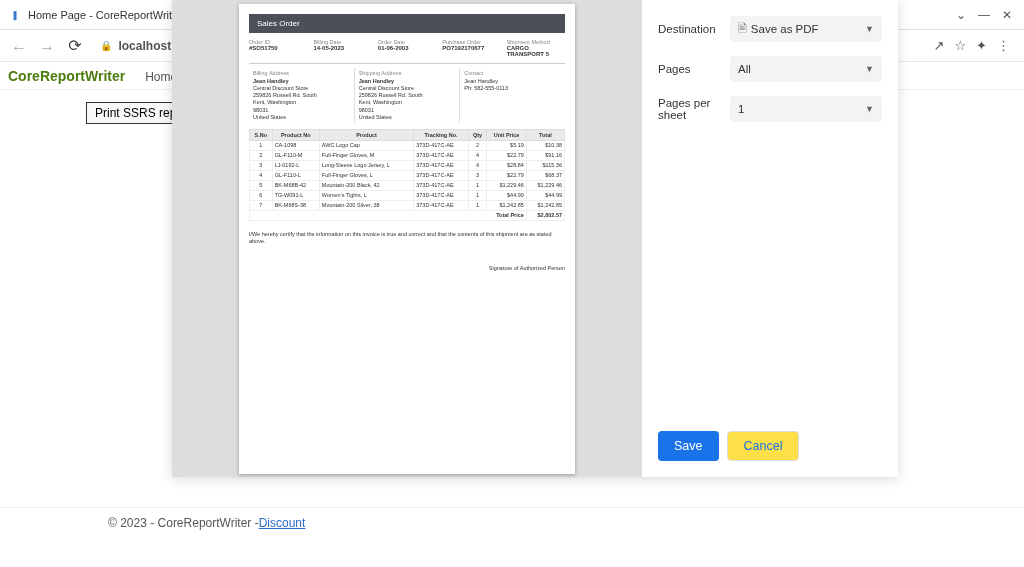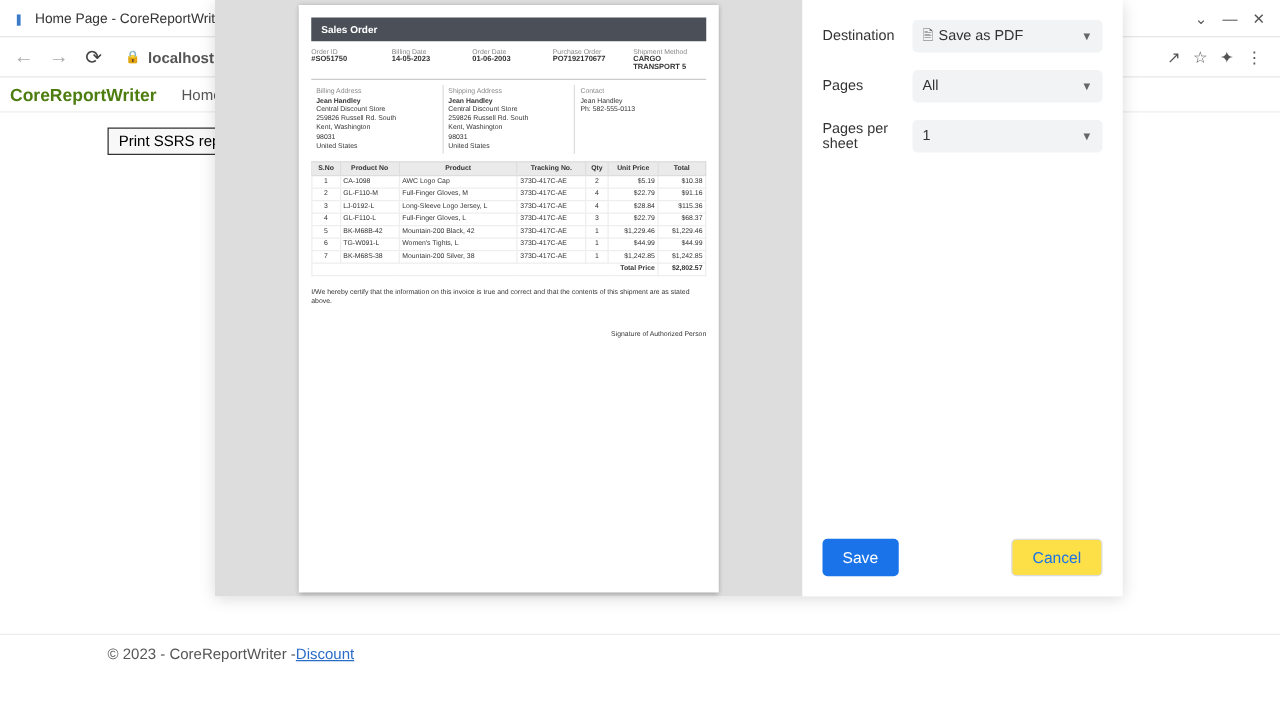--- a/index.html
+++ b/index.html
@@ -20,28 +20,28 @@
 .lock-ic { font-size: 10px; color: #666; }
 .ext-icons { display:flex; gap:10px; padding: 0 6px; color:#555; font-size:13px; }
 
 
 .page { height: calc(567px - 62px - 30px); position: relative; }
 .app-header { height: 28px; display: flex; align-items: center; padding: 0 8px; border-bottom: 1px solid #eee; gap: 20px; }
 .app-title { font-size: 14px; font-weight: 600; color: #4d7c0f; }
 .app-nav a { font-size: 12px; color: #555; text-decoration: none; }
 .print-btn { margin: 12px 0 0 86px; border: 1px solid #333; padding: 3px 8px; font-size: 12px; background: #f8f8f8; display:inline-block;}
 
-.footer { position: absolute; bottom: 0; left: 0; right: 0; height: 30px; display: flex; align-items: center; padding-left: 86px; font-size: 12px; color: #555; border-top: 1px solid #eee; }
+.footer { position: absolute; bottom: 0; left: 0; right: 0; height: 30px; display: flex; align-items: center; padding-left: 108px; font-size: 12px; color: #555; border-top: 1px solid #eee; }
 .footer a { color: #2a6cc8; }
 
 
 .print-overlay { position: absolute; top: 0; left: 172px; right: 126px; height: 477px; display: flex; box-shadow: 0 2px 12px rgba(0,0,0,.15); background:#fff; }
 .print-preview { flex: 1; background: #ddd; display: flex; justify-content: center; padding: 4px 0; }
 .page-sheet { width: 336px; height: 470px; background: #fff; box-shadow: 0 1px 4px rgba(0,0,0,.3); padding: 10px; font-size: 6px; color: #333; }
-.so-header { background: #4a4f58; color: #fff; padding: 5px 8px; font-size: 8px; font-weight: 700; }
+.so-header { background: #4a4f58; color: #fff; padding: 5px 8px; font-size: 8px; font-weight: 400; }
 .so-row { display: flex; margin-top: 6px; gap: 6px; }
 .so-field { flex: 1; }
 .so-label { font-size: 5.5px; color: #888; }
 .so-val { font-size: 6px; font-weight: 700; }
 .addr-row { display: flex; margin-top: 6px; border-top: 1px solid #ccc; padding-top: 4px; }
 .addr-col { flex: 1; border-right: 1px solid #ddd; padding: 2px 4px; }
 .addr-col:last-child { border:none;}
 .addr-col h6 { font-size: 5.5px; color:#888; font-weight:normal; margin-bottom:2px; }
 .addr-col div { font-size: 5.5px; line-height:1.3; }
 .addr-col .nm { font-weight:700;}
@@ -57,21 +57,21 @@
 .print-panel { width: 256px; background: #fff; padding: 16px; display: flex; flex-direction: column; font-size: 12px; color: #333; }
 .panel-hdr { display: flex; justify-content: space-between; align-items: center; margin-bottom: 18px; }
 .panel-hdr h3 { font-size: 15px; font-weight: 400; }
 .panel-hdr span { font-size: 11px; color: #555; }
 .panel-row { display: flex; align-items: center; margin-bottom: 14px; }
 .panel-row label { width: 72px; font-size: 11.5px; color: #333; }
 .panel-sel { flex: 1; height: 26px; background: #f1f3f4; border-radius: 4px; display: flex; align-items: center; padding: 0 8px; font-size: 11.5px; color: #333; justify-content: space-between; }
 .panel-sel .ic { font-size:11px; color:#666; margin-right:4px;}
 .panel-sel .cv { flex:1; }
 .panel-sel .dd { color:#666; font-size:9px;}
-.panel-ftr { margin-top: auto; display: flex; gap: 23px; justify-content: space-between; }
+.panel-ftr { margin-top: auto; display: flex; gap: 8px; justify-content: flex-start; }
 .btn { height: 30px; padding: 0 16px; border-radius: 4px; font-size: 12.5px; border: none; cursor: pointer; }
 .btn-primary { background: #1a73e8; color: #fff; }
 .btn-secondary { background: #fde047; color: #1a73e8; border: 1px solid #dadce0; }
 </style>
 </head>
 <body>
 
 <div class="browser-chrome">
   <div class="tab">
     <span class="tab-favicon">❚</span>

